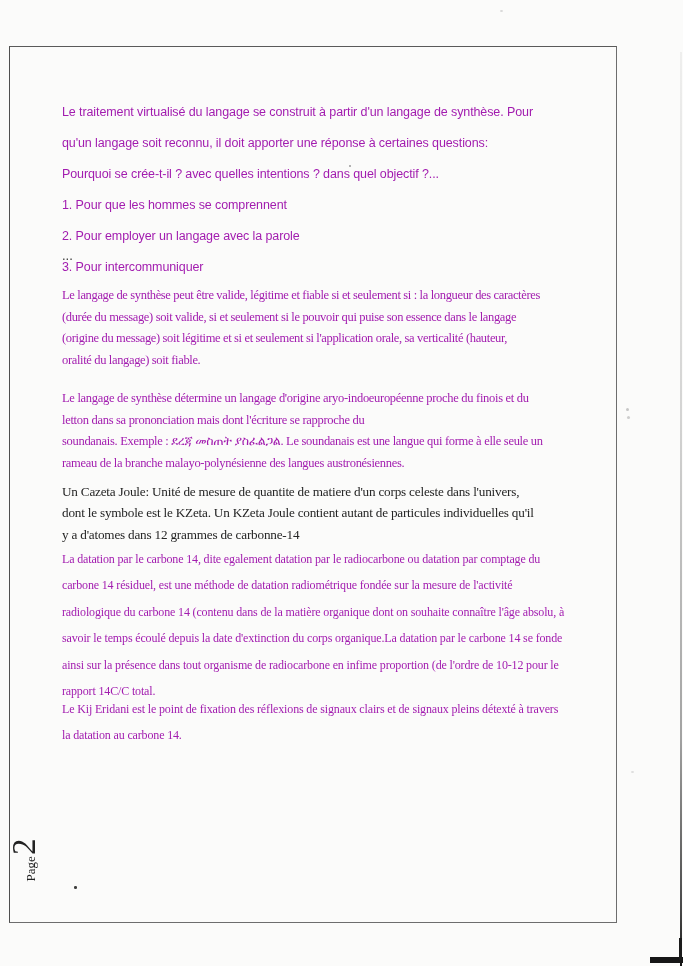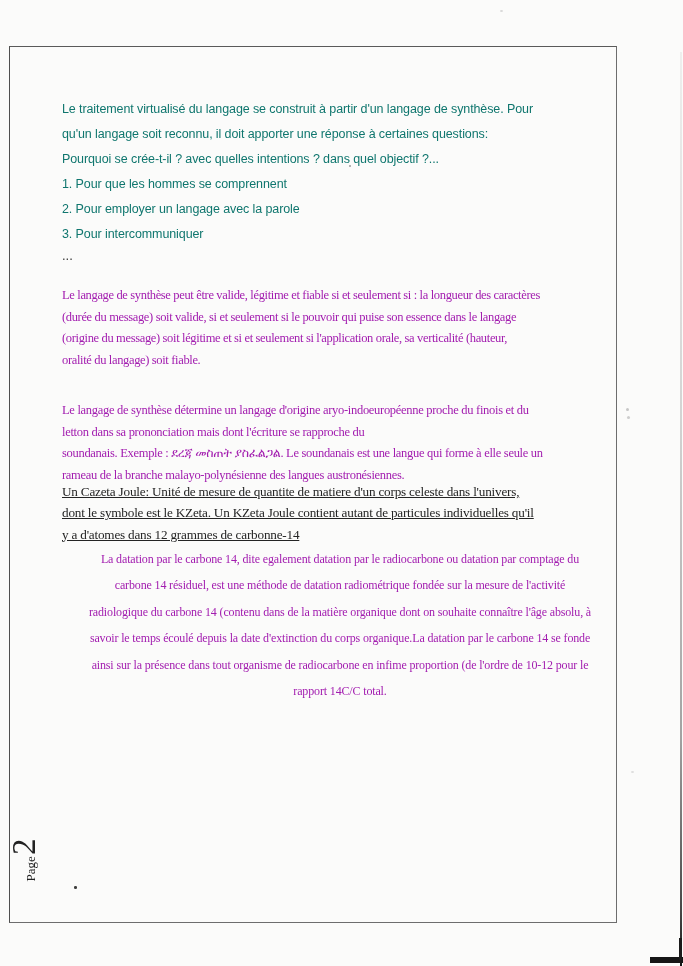--- a/index.html
+++ b/index.html
@@ -25,59 +25,56 @@
   .para {
     position: absolute;
     left: 62px;
     width: 556px;
     white-space: pre-line;
     color: #a21caf;
   }
   .p-sans {
     font-family: "Liberation Sans", sans-serif;
     font-size: 12.5px;
-    line-height: 25px;
+    line-height: 31px;
     letter-spacing: -0.1px;
-    color: #0f766e;
+    color: #a21caf;
     top: 97px;
   }
   .p-ellipsis {
     font-family: "Liberation Sans", sans-serif;
     font-size: 13px;
     line-height: 25px;
     color: #383838;
     top: 243px;
   }
   .p-validity {
     font-size: 12.5px;
     line-height: 21.5px;
     letter-spacing: -0.35px;
     top: 285px;
   }
   .p-origin {
     font-size: 12.5px;
     line-height: 21.5px;
     letter-spacing: -0.3px;
     top: 388px;
-    margin-top: 12px;
   }
   .p-cazeta {
     font-size: 13.2px;
     line-height: 21.3px;
     letter-spacing: -0.2px;
     color: #242424;
     top: 481px;
-    text-decoration: underline;
   }
   .p-carbon {
     font-size: 12px;
     line-height: 26.4px;
     letter-spacing: -0.15px;
     top: 546px;
-    text-align: center;
   }
   .p-eridani {
     font-size: 12px;
     line-height: 26.4px;
     letter-spacing: -0.15px;
     top: 696px;
   }
   .p-conclusion {
     font-size: 11.8px;
     line-height: 17px;
@@ -174,20 +171,22 @@
 dont le symbole est le KZeta. Un KZeta Joule contient autant de particules individuelles qu'il
 y a d'atomes dans 12 grammes de carbonne-14</div>
 
   <div class="para p-carbon">La datation par le carbone 14, dite egalement datation par le radiocarbone ou datation par comptage du
 carbone 14 résiduel, est une méthode de datation radiométrique fondée sur la mesure de l'activité
 radiologique du carbone 14 (contenu dans de la matière organique dont on souhaite connaître l'âge absolu, à
 savoir le temps écoulé depuis la date d'extinction du corps organique.La datation par le carbone 14 se fonde
 ainsi sur la présence dans tout organisme de radiocarbone en infime proportion (de l'ordre de 10-12 pour le
 rapport 14C/C total.</div>
 
+  <div class="para p-eridani">Le Kij Eridani est le point de fixation des réflexions de signaux clairs et de signaux pleins détexté à travers
+la datation au carbone 14.</div>
 
 
   <div class="page-label">
     <span class="word">Page</span>
     <span class="num">2</span>
   </div>
 
   <div class="scan-edge"></div>
   <div class="corner-mark"></div>
   <div class="corner-stub"></div>

